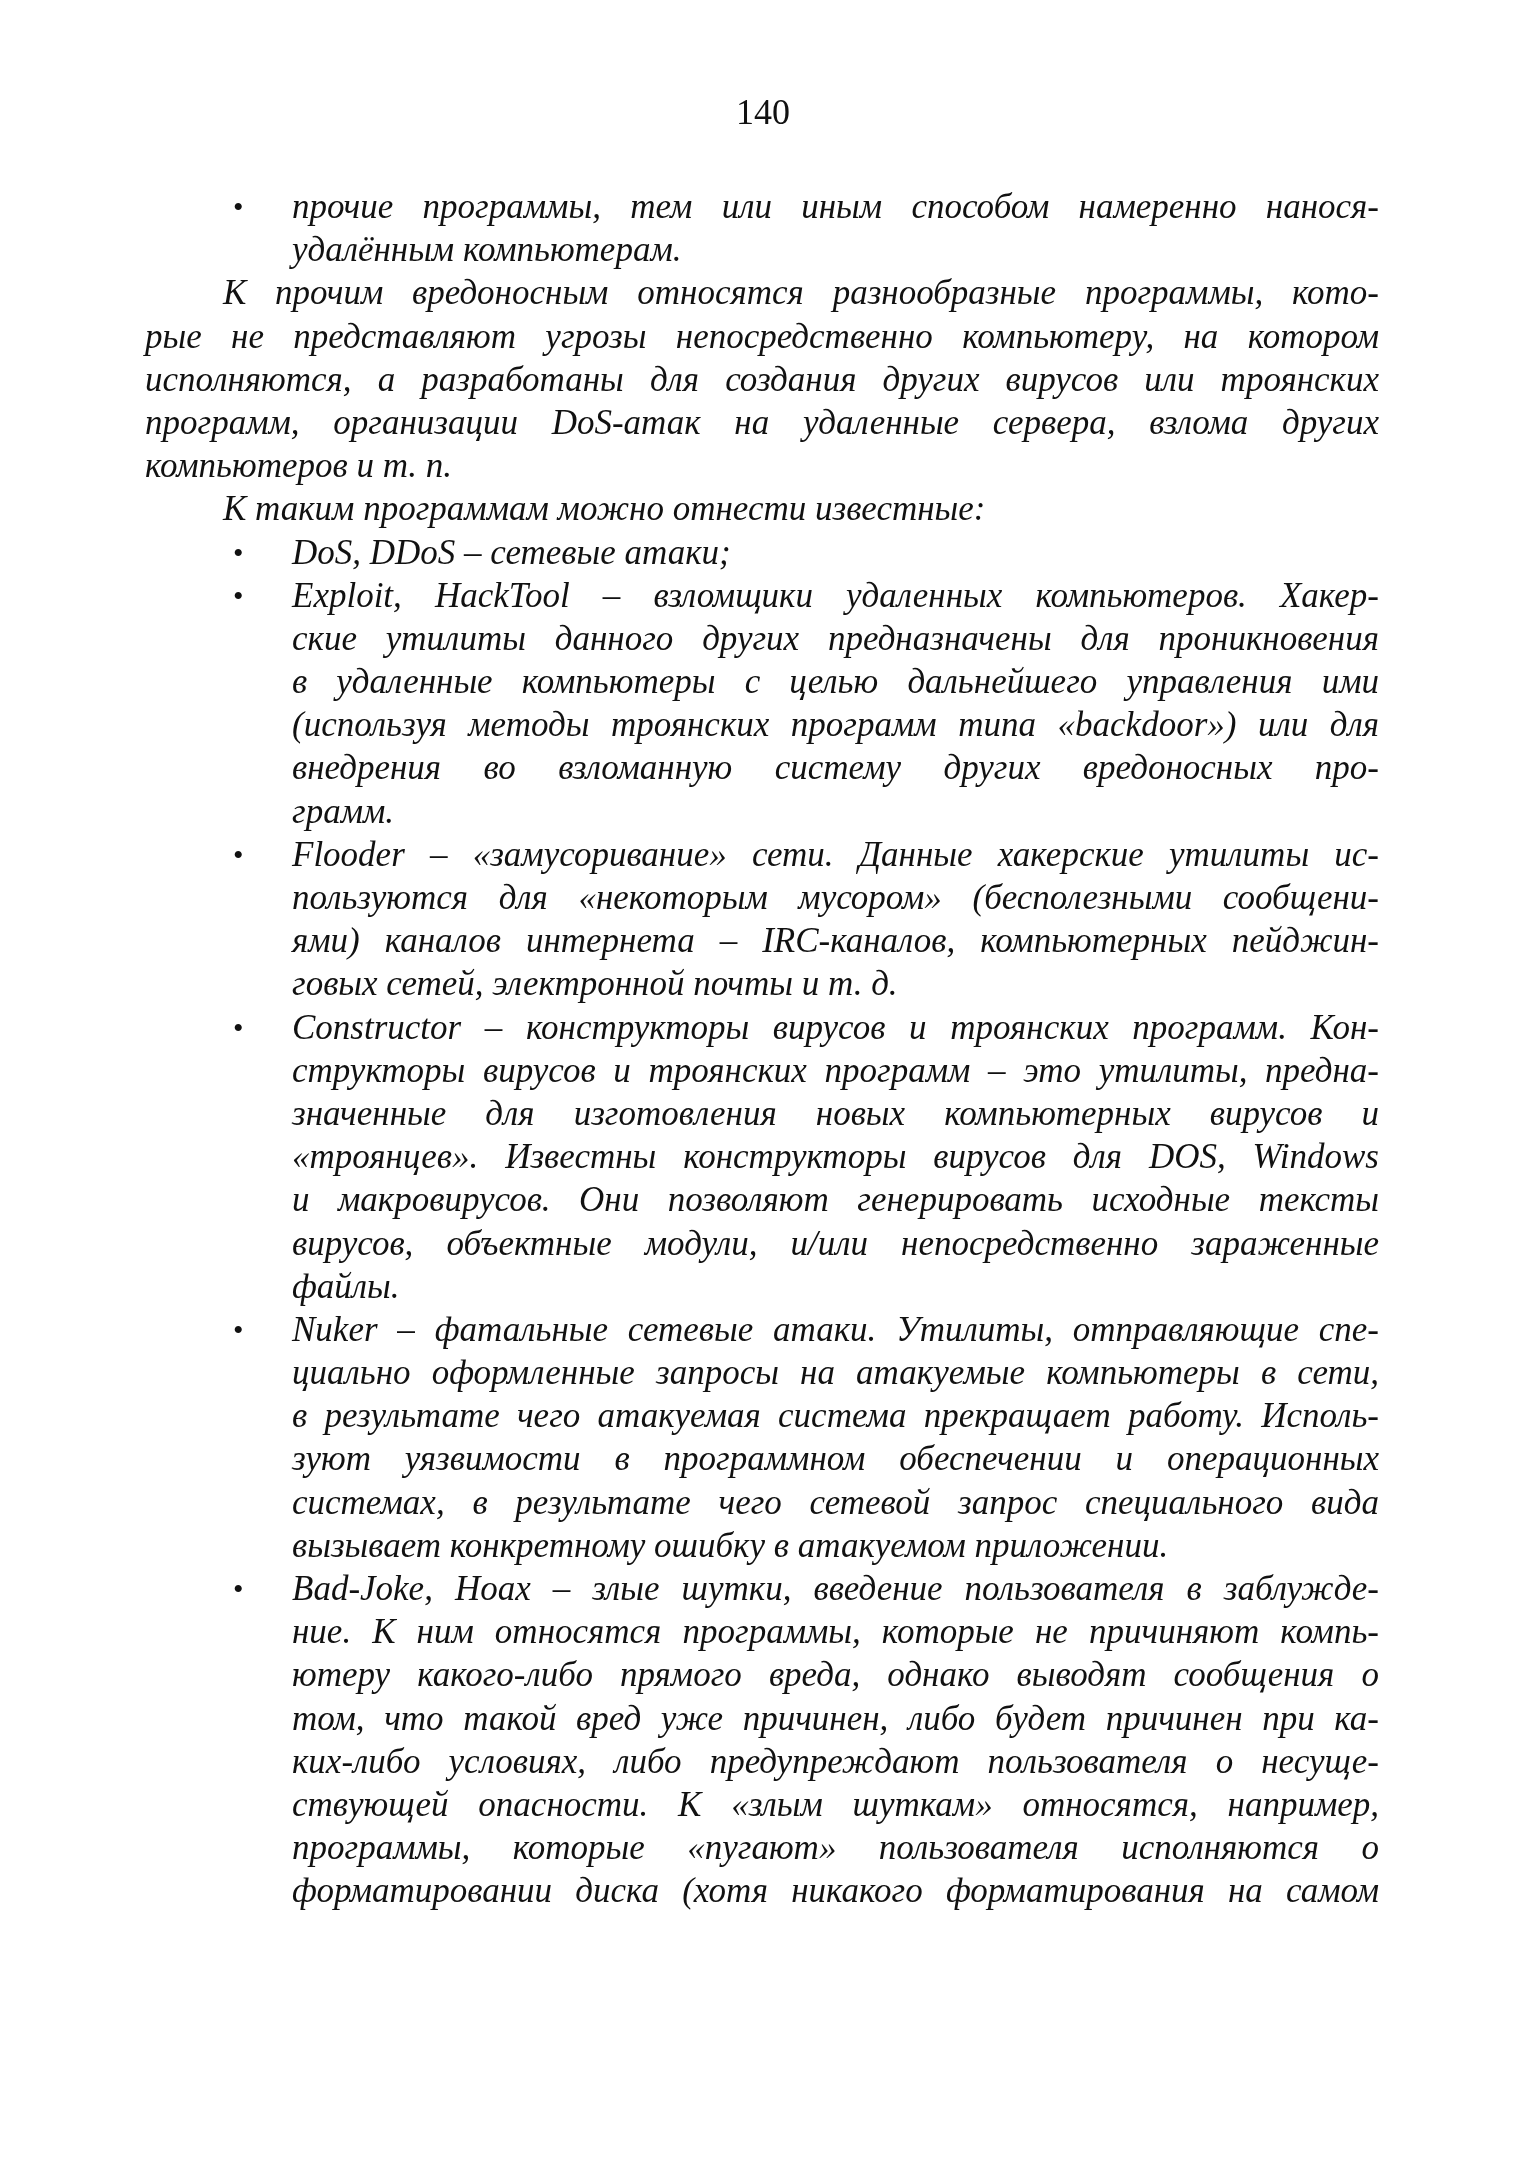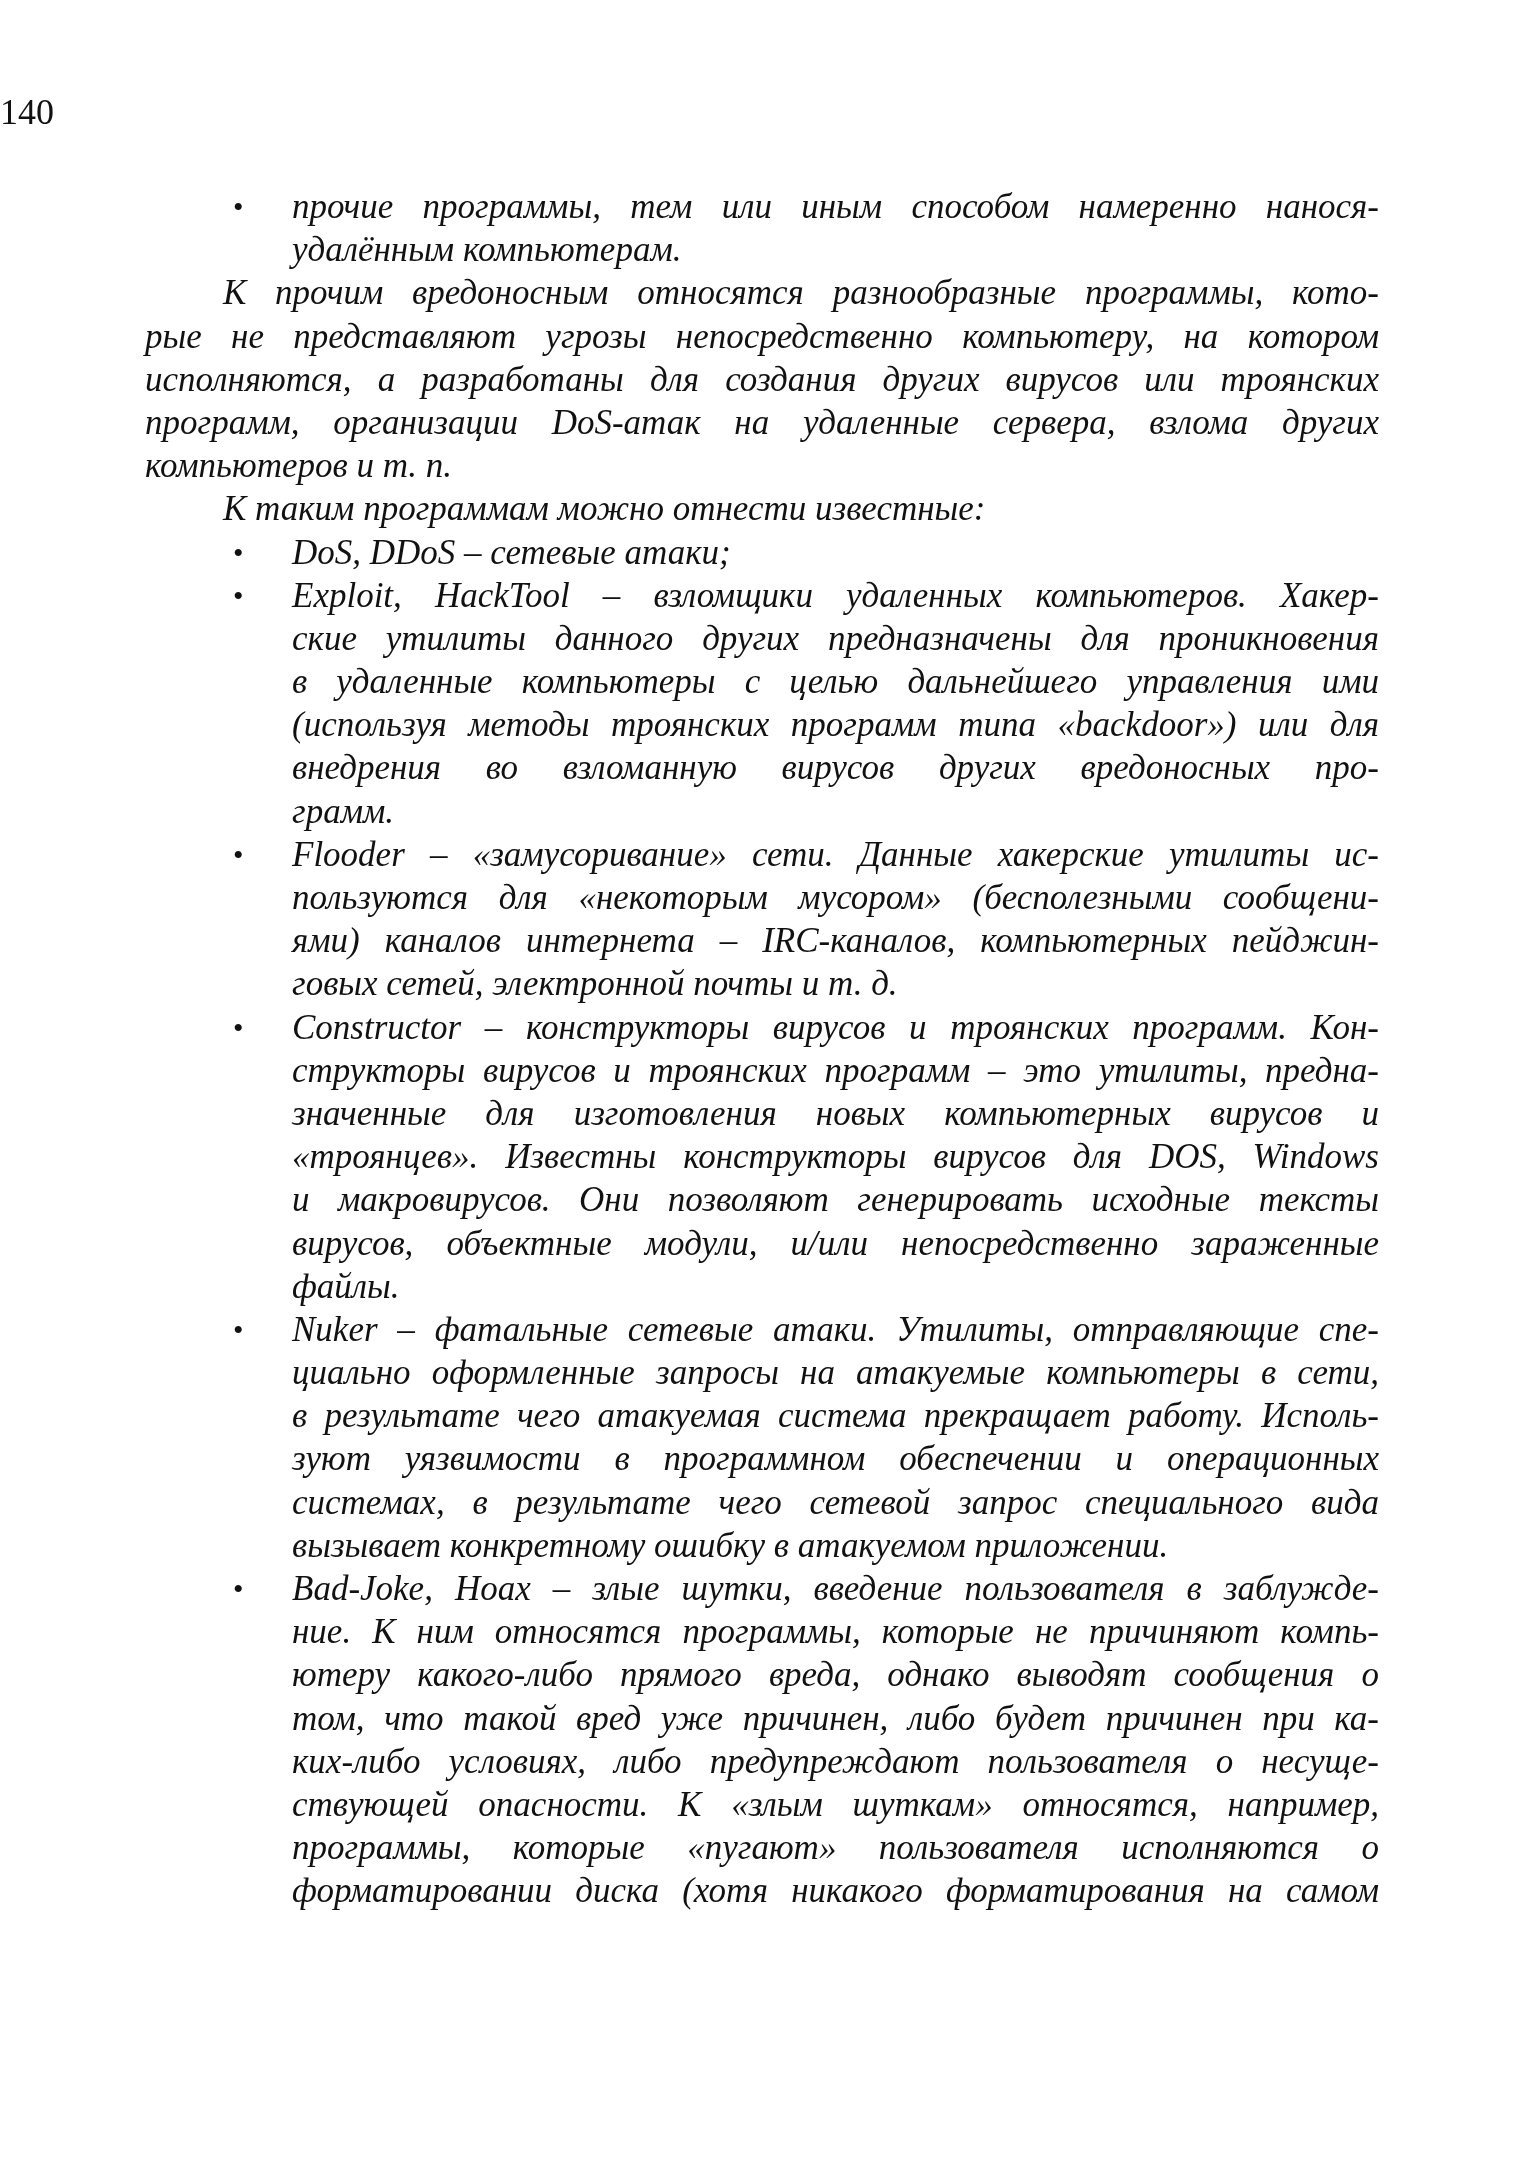--- a/index.html
+++ b/index.html
@@ -4,21 +4,21 @@
 <style>
   html, body { margin: 0; padding: 0; background: #ffffff; }
   body { width: 1526px; height: 2160px; position: relative; overflow: hidden; }
   .page {
     position: absolute; left: 0; top: 0; width: 1526px; height: 2160px;
     background: #ffffff; color: #111111;
     font-family: "Liberation Serif", "DejaVu Serif", serif;
   }
   .page-number {
     position: absolute; top: 92px; left: 0; width: 1526px;
-    text-align: left; font-size: 36px; line-height: 40px;
+    text-align: center; font-size: 36px; line-height: 40px;
   }
   .body {
     position: absolute; left: 145px; top: 185px; width: 1234px;
     font-size: 35px; line-height: 43.2px;
   }
   .line {
     display: block; height: 43.2px; white-space: nowrap;
     text-align: justify; text-align-last: justify; font-style: italic;
   }
   .line.last { text-align-last: left; }
@@ -52,21 +52,21 @@
       <div class="item">
         <span class="bullet">•</span>
         <span class="line first last">DoS, DDoS – сетевые атаки;</span>
       </div>
       <div class="item">
         <span class="bullet">•</span>
         <span class="line first">Exploit, HackTool – взломщики удаленных компьютеров. Хакер-</span>
         <span class="line">ские утилиты данного других предназначены для проникновения</span>
         <span class="line">в удаленные компьютеры с целью дальнейшего управления ими</span>
         <span class="line">(используя методы троянских программ типа «backdoor») или для</span>
-        <span class="line">внедрения во взломанную вирусов других вредоносных про-</span>
+        <span class="line">внедрения во взломанную систему других вредоносных про-</span>
         <span class="line last">грамм.</span>
       </div>
       <div class="item">
         <span class="bullet">•</span>
         <span class="line first">Flooder – «замусоривание» сети. Данные хакерские утилиты ис-</span>
         <span class="line">пользуются для «некоторым мусором» (бесполезными сообщени-</span>
         <span class="line">ями) каналов интернета – IRC-каналов, компьютерных пейджин-</span>
         <span class="line last">говых сетей, электронной почты и т. д.</span>
       </div>
       <div class="item">

